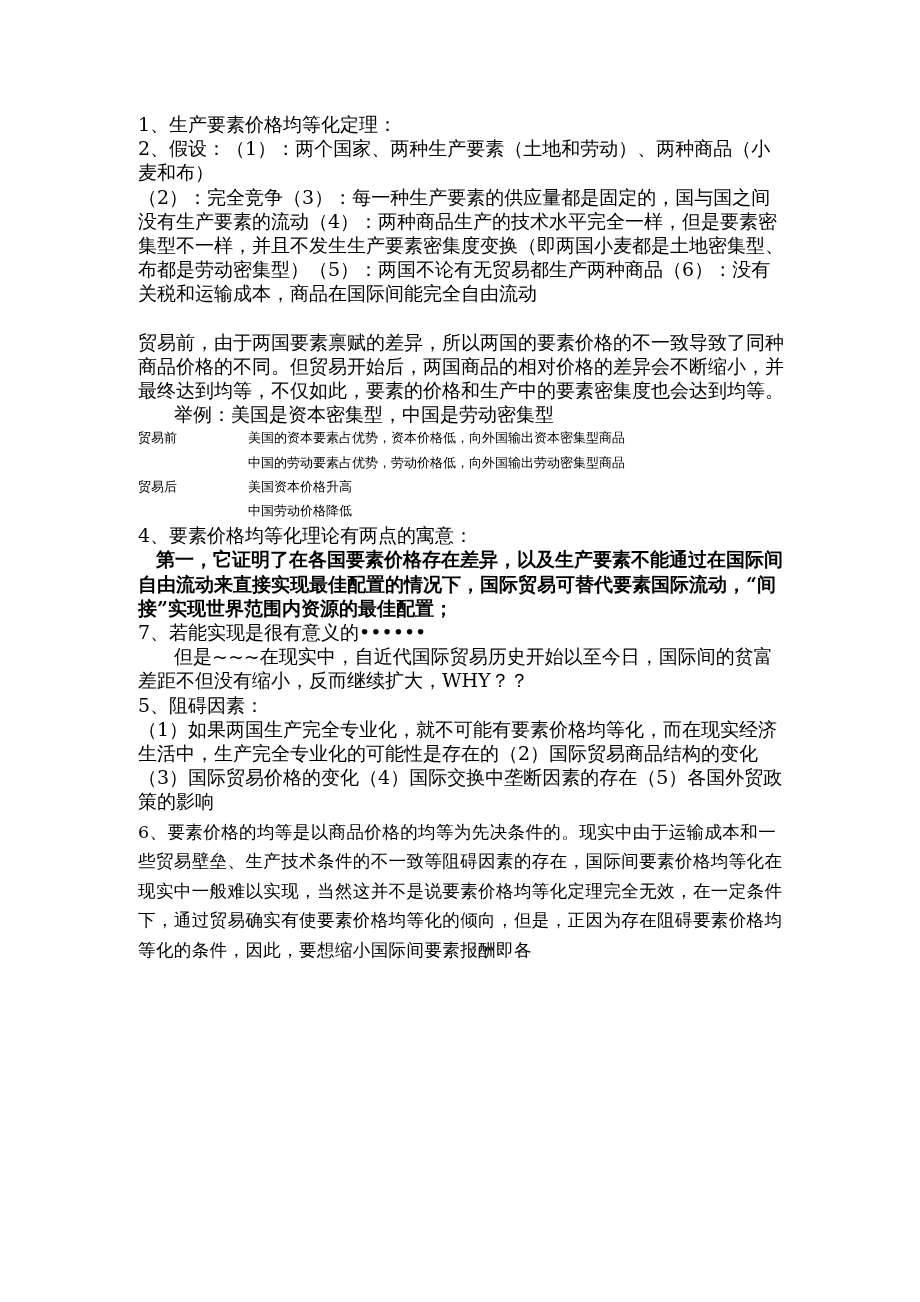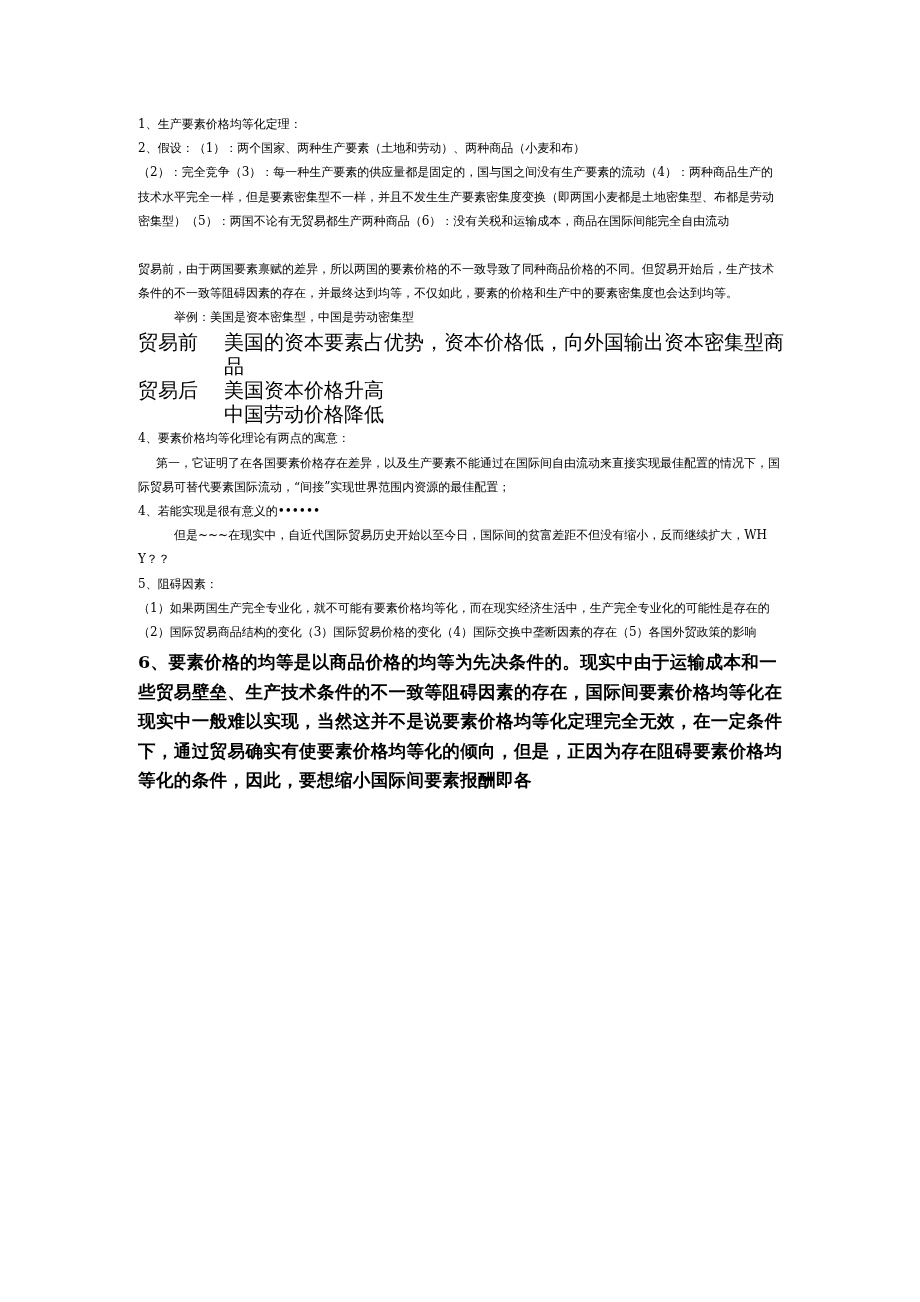--- a/index.html
+++ b/index.html
@@ -1,56 +1,57 @@
 <!DOCTYPE html>
 <html><head>
 <meta charset="utf-8">
 <style>
   html, body { margin: 0; padding: 0; background: #ffffff; }
   body { width: 920px; height: 1302px; position: relative; overflow: hidden;
          font-family: "DejaVu Serif", "Liberation Serif", serif; color: #000; }
   .page { position: absolute; left: 138px; top: 112px; width: 646px; }
-  .p { font-size: 12px; line-height: 24.2px; margin: 0; white-space: normal; word-break: break-all; }
+  .p { font-size: 19px; line-height: 24.2px; margin: 0; white-space: normal; word-break: break-all; }
   .gap { height: 24px; }
   .indent1 { padding-left: 36px; }
   .indent-half { padding-left: 14px; }
-  .row { display: flex; font-size: 20px; line-height: 24.2px; }
+  .row { display: flex; font-size: 13px; line-height: 24.2px; gap: 24px; }
   .row .lbl { width: 86px; flex: none; }
   .loose { font-size: 17.5px; line-height: 29.5px; margin: 0; letter-spacing: 0.4px; word-break: break-all; }
 </style>
 </head>
 <body>
 
 <div class="page">
   <p class="p">1、生产要素价格均等化定理：</p>
 
   <p class="p">2、假设：（1）：两个国家、两种生产要素（土地和劳动）、两种商品（小麦和布）</p>
   <p class="p">（2）：完全竞争（3）：每一种生产要素的供应量都是固定的，国与国之间没有生产要素的流动（4）：两种商品生产的技术水平完全一样，但是要素密集型不一样，并且不发生生产要素密集度变换（即两国小麦都是土地密集型、布都是劳动密集型）（5）：两国不论有无贸易都生产两种商品（6）：没有关税和运输成本，商品在国际间能完全自由流动</p>
   <div class="gap"></div>
-  <p class="p">贸易前，由于两国要素禀赋的差异，所以两国的要素价格的不一致导致了同种商品价格的不同。但贸易开始后，生产技术条件的不一致等阻碍因素的存在，并最终达到均等，不仅如此，要素的价格和生产中的要素密集度也会达到均等。</p>
+  <p class="p">贸易前，由于两国要素禀赋的差异，所以两国的要素价格的不一致导致了同种商品价格的不同。但贸易开始后，两国商品的相对价格的差异会不断缩小，并最终达到均等，不仅如此，要素的价格和生产中的要素密集度也会达到均等。</p>
   <p class="p indent1">举例：美国是资本密集型，中国是劳动密集型</p>
   <div class="row">
     <span class="lbl">贸易前</span>
     <span>美国的资本要素占优势，资本价格低，向外国输出资本密集型商品</span>
   </div>
   <div class="row">
     <span class="lbl"></span>
+    <span>中国的劳动要素占优势，劳动价格低，向外国输出劳动密集型商品</span>
   </div>
   <div class="row">
     <span class="lbl">贸易后</span>
     <span>美国资本价格升高</span>
   </div>
   <div class="row">
     <span class="lbl"></span>
     <span>中国劳动价格降低</span>
   </div>
 
   <p class="p">4、要素价格均等化理论有两点的寓意：</p>
-  <p class="p indent-half" style="text-indent: 18px; padding-left: 0px;">第一，它证明了在各国要素价格存在差异，以及生产要素不能通过在国际间自由流动来直接实现最佳配置的情况下，国际贸易可替代要素国际流动，“间接”实现世界范围内资源的最佳配置；</p>
+  <p class="p indent-half" style="text-indent: 18px; padding-left: 0px; font-weight: bold;">第一，它证明了在各国要素价格存在差异，以及生产要素不能通过在国际间自由流动来直接实现最佳配置的情况下，国际贸易可替代要素国际流动，“间接”实现世界范围内资源的最佳配置；</p>
 
-  <p class="p">4、若能实现是很有意义的••••••</p>
+  <p class="p">7、若能实现是很有意义的••••••</p>
   <p class="p" style="text-indent:36px;">但是~~~在现实中，自近代国际贸易历史开始以至今日，国际间的贫富差距不但没有缩小，反而继续扩大，WHY？？</p>
 
   <p class="p">5、阻碍因素：</p>
   <p class="p">（1）如果两国生产完全专业化，就不可能有要素价格均等化，而在现实经济生活中，生产完全专业化的可能性是存在的（2）国际贸易商品结构的变化（3）国际贸易价格的变化（4）国际交换中垄断因素的存在（5）各国外贸政策的影响</p>
 
-  <p class="loose" style="margin-top:4px;font-weight:bold;">6、要素价格的均等是以商品价格的均等为先决条件的。现实中由于运输成本和一些贸易壁垒、生产技术条件的不一致等阻碍因素的存在，国际间要素价格均等化在现实中一般难以实现，当然这并不是说要素价格均等化定理完全无效，在一定条件下，通过贸易确实有使要素价格均等化的倾向，但是，正因为存在阻碍要素价格均等化的条件，因此，要想缩小国际间要素报酬即各</p>
+  <p class="loose" style="margin-top:4px;">6、要素价格的均等是以商品价格的均等为先决条件的。现实中由于运输成本和一些贸易壁垒、生产技术条件的不一致等阻碍因素的存在，国际间要素价格均等化在现实中一般难以实现，当然这并不是说要素价格均等化定理完全无效，在一定条件下，通过贸易确实有使要素价格均等化的倾向，但是，正因为存在阻碍要素价格均等化的条件，因此，要想缩小国际间要素报酬即各</p>
 </div>
 
 </body></html>

